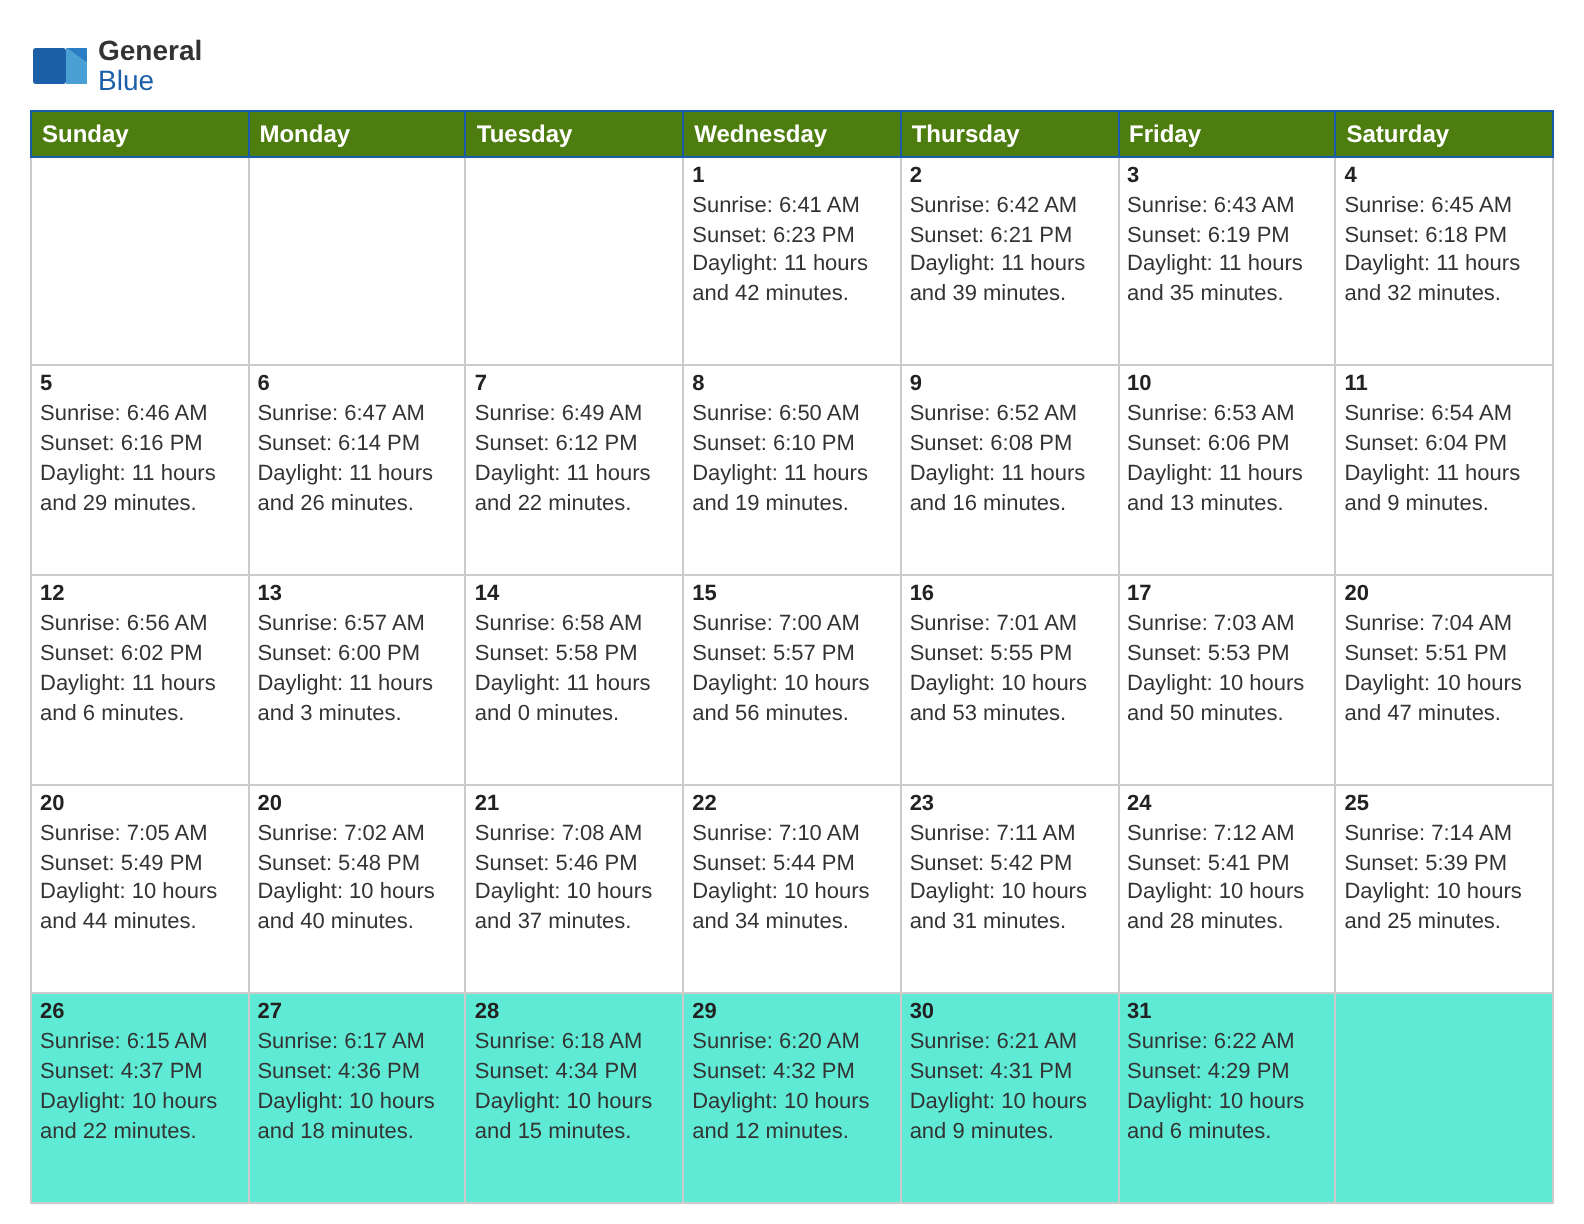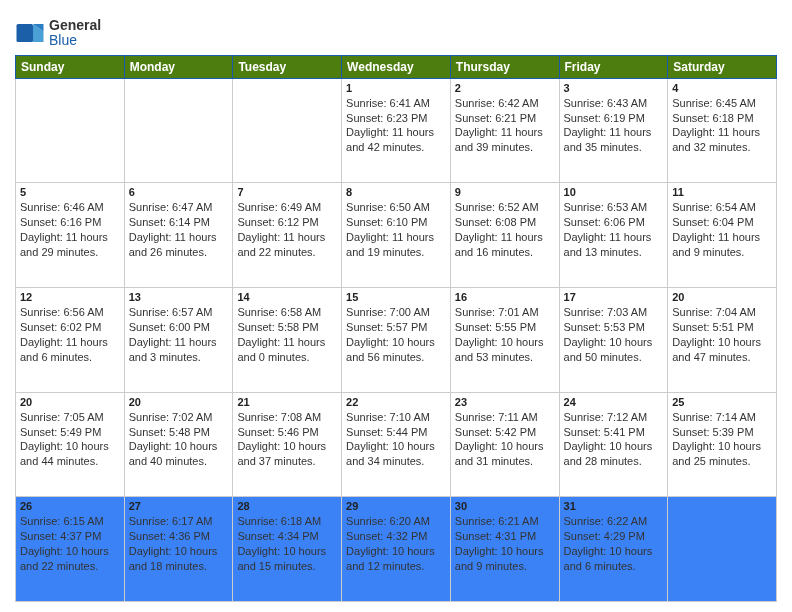--- a/index.html
+++ b/index.html
@@ -81,21 +81,21 @@
     .calendar td {
       border: 1px solid #ccc;
       vertical-align: top;
       padding: 3px 4px;
       font-size: 9.5px;
       color: #333;
       height: 82px;
       background: #fff;
     }
     .calendar tr:last-child td {
-      background: #3b82f6;
+      background: #5eead4;
     }
     .day-number {
       font-size: 11px;
       font-weight: bold;
       color: #222;
       margin-bottom: 2px;
     }
     .day-info {
       font-size: 11px;
       color: #333;

